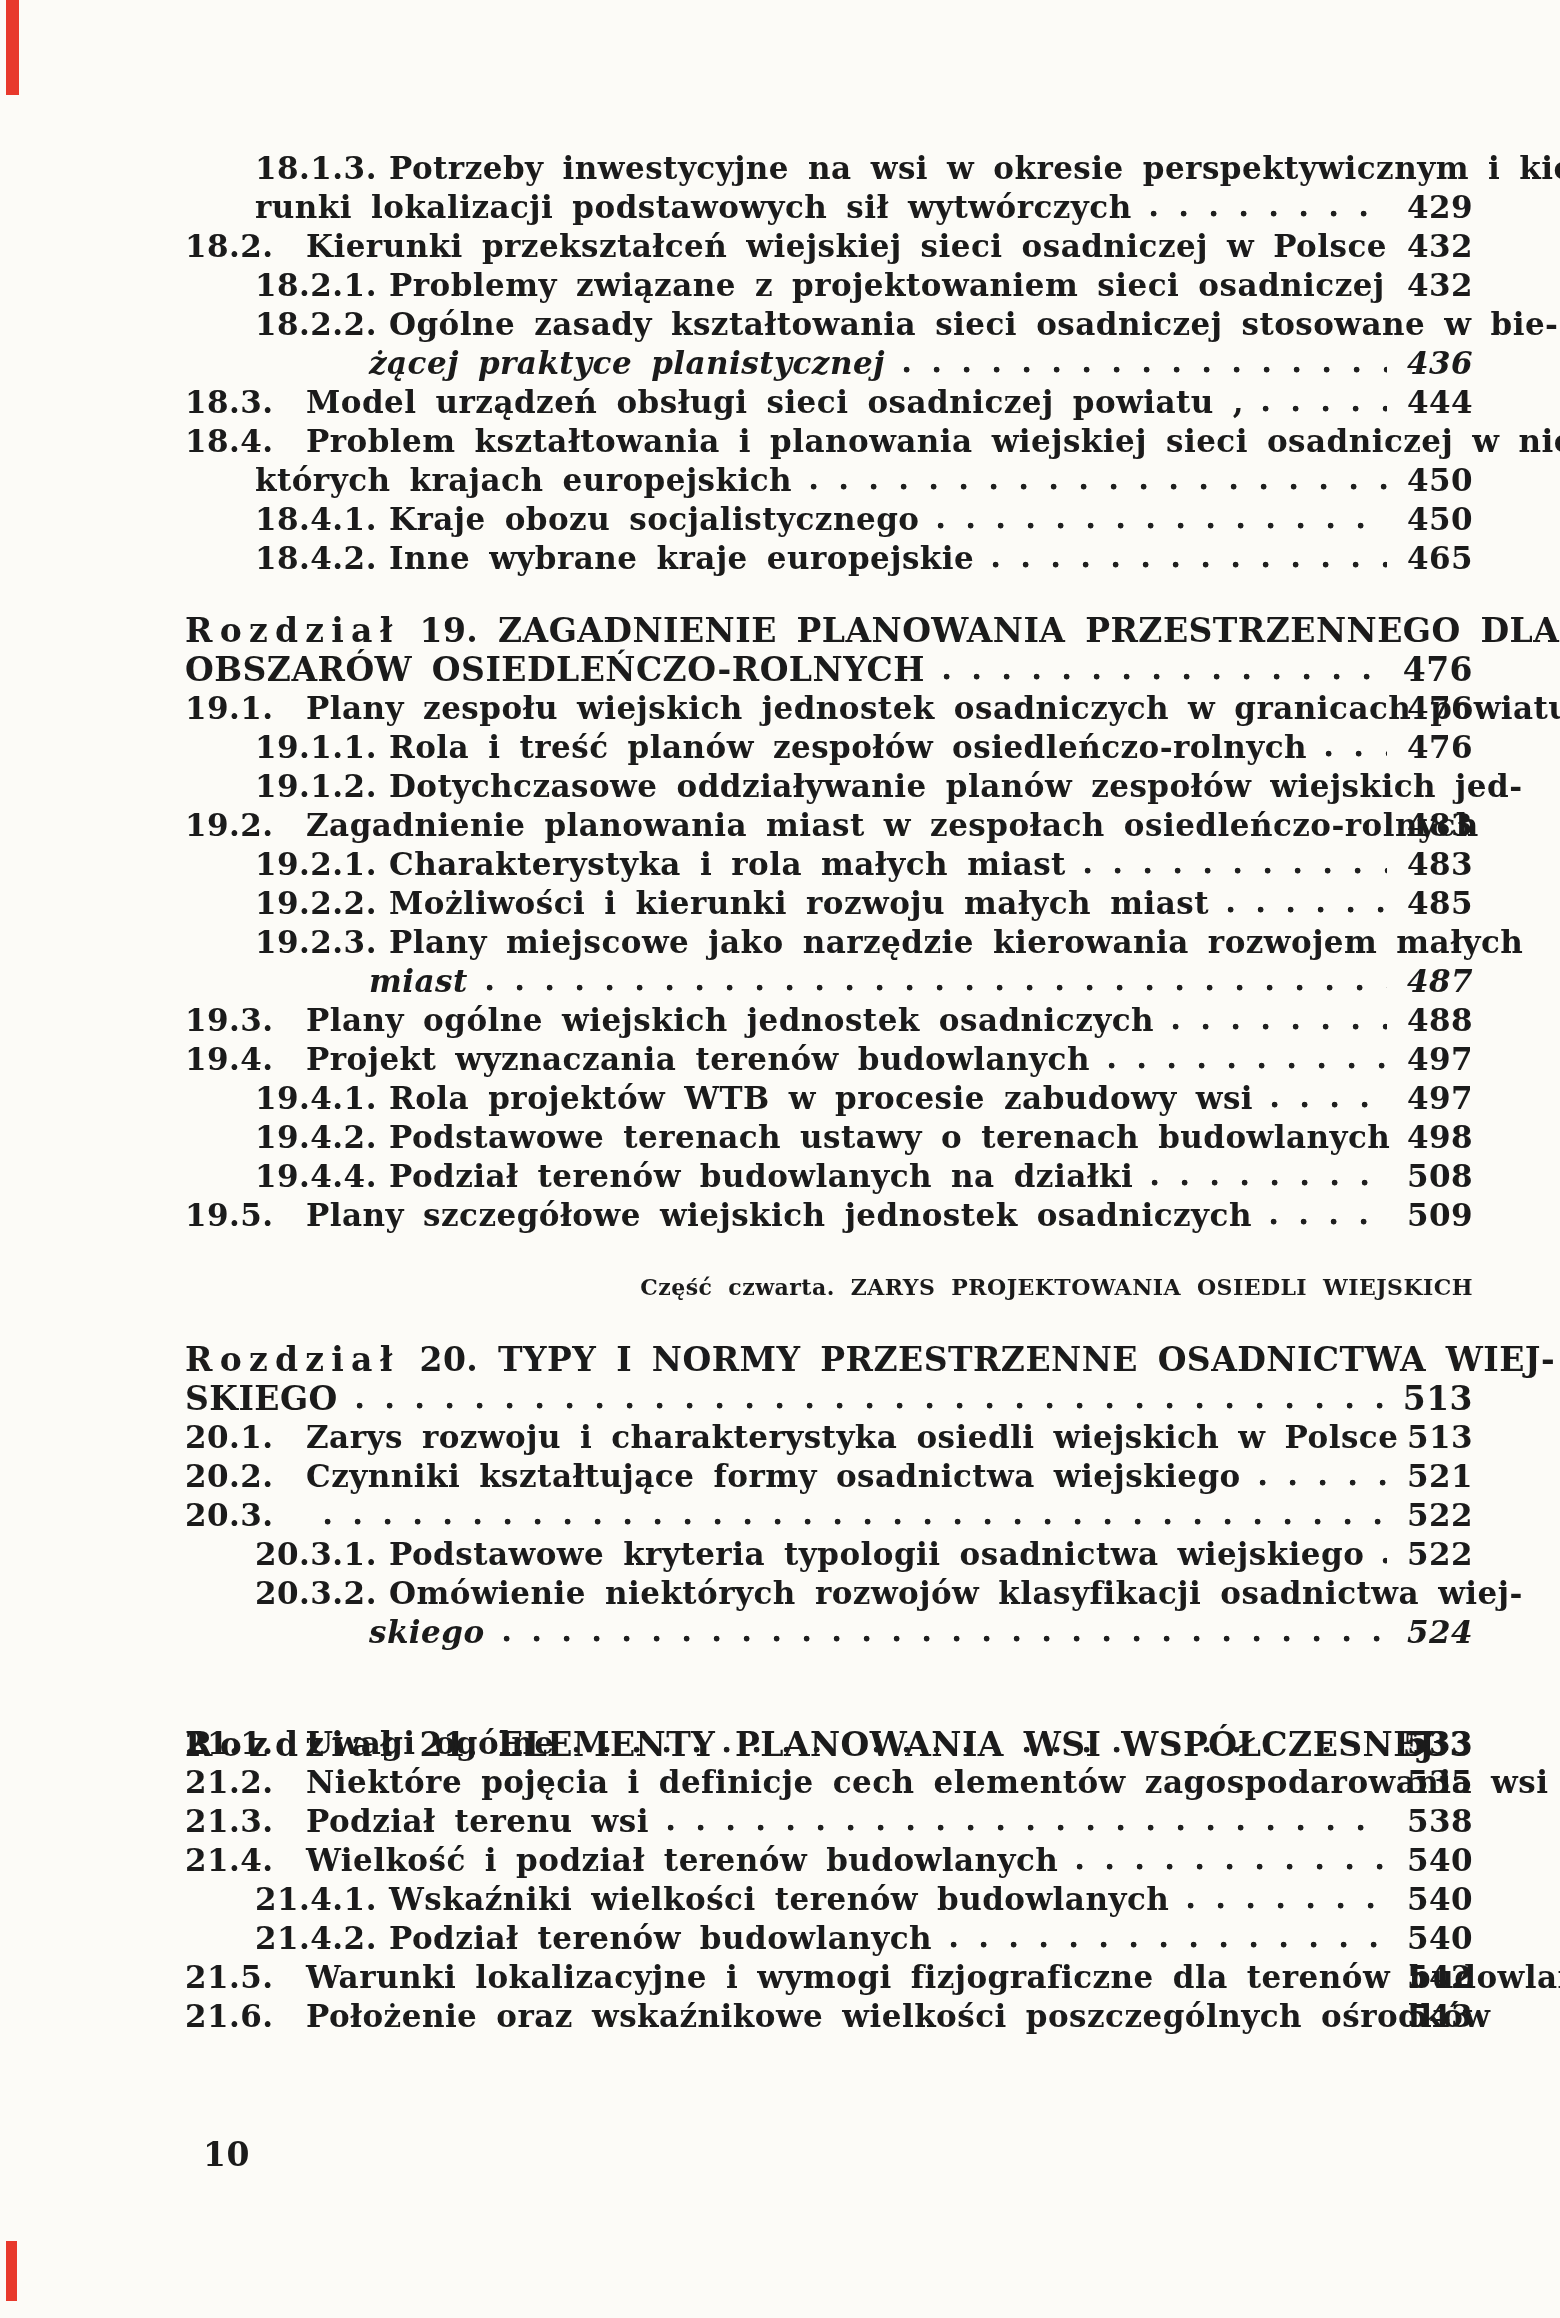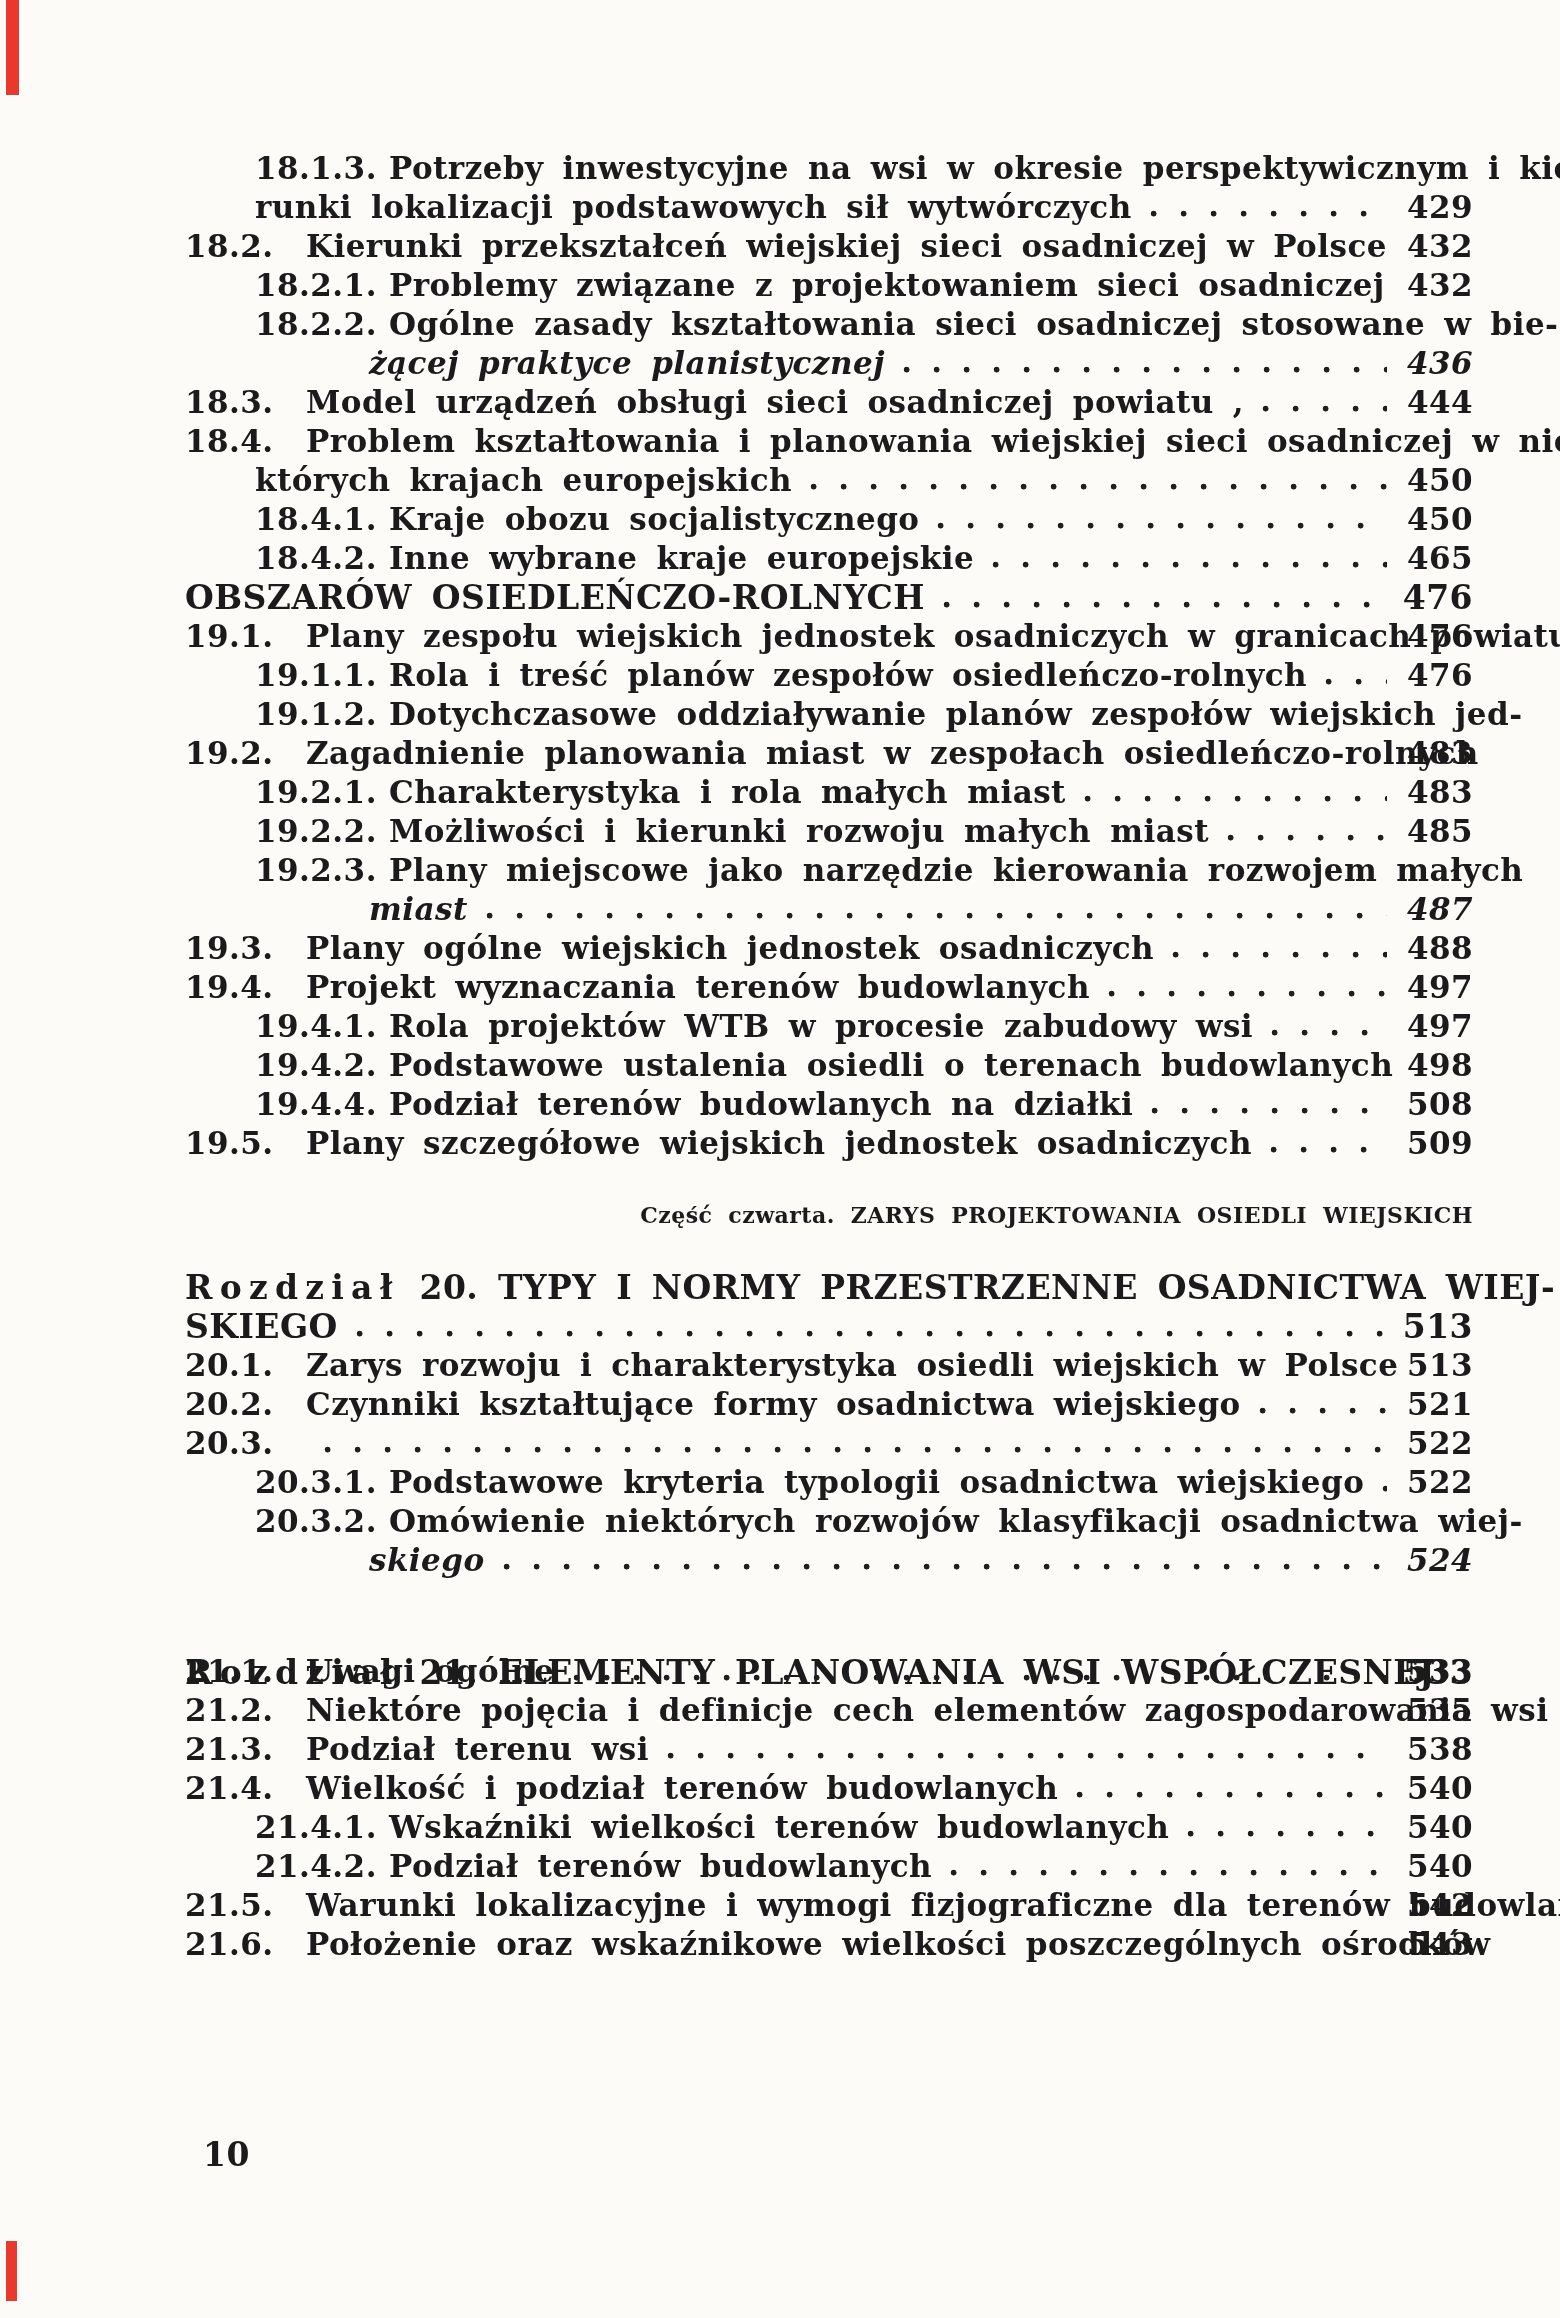--- a/index.html
+++ b/index.html
@@ -132,20 +132,23 @@
         <span class="txtwrap"><span class="txt">Kraje obozu socjalistycznego</span></span>
         <span class="leader"></span>
         <span class="pagenum">450</span>
       </div>
       <div class="row entry ind1">
         <span class="num">18.4.2.</span>
         <span class="txtwrap"><span class="txt">Inne wybrane kraje europejskie</span></span>
         <span class="leader"></span>
         <span class="pagenum">465</span>
       </div>
+      <div class="row chapter ind0 fill gap">
+        <span class="txtwrap"><span class="rozdzial">Rozdział</span> <span class="num">19.</span> <span class="txt">ZAGADNIENIE PLANOWANIA PRZESTRZENNEGO DLA</span></span>
+      </div>
       <div class="row chapter_cont ind0">
         <span class="txtwrap"><span class="txt">OBSZARÓW OSIEDLEŃCZO-ROLNYCH</span></span>
         <span class="leader"></span>
         <span class="pagenum">476</span>
       </div>
       <div class="row entry ind0 fillpage">
         <span class="num">19.1.</span>
         <span class="txtwrap"><span class="txt">Plany zespołu wiejskich jednostek osadniczych w granicach powiatu</span></span>
         <span class="pagenum">476</span>
       </div>
@@ -199,21 +202,21 @@
         <span class="pagenum">497</span>
       </div>
       <div class="row entry ind1">
         <span class="num">19.4.1.</span>
         <span class="txtwrap"><span class="txt">Rola projektów WTB w procesie zabudowy wsi</span></span>
         <span class="leader"></span>
         <span class="pagenum">497</span>
       </div>
       <div class="row entry ind1">
         <span class="num">19.4.2.</span>
-        <span class="txtwrap"><span class="txt">Podstawowe ustalenia osiedli o terenach budowlanych</span></span>
+        <span class="txtwrap"><span class="txt">Podstawowe terenach ustawy o terenach budowlanych</span></span>
         <span class="leader"></span>
         <span class="pagenum">498</span>
       </div>
       <div class="row entry ind1">
         <span class="num">19.4.4.</span>
         <span class="txtwrap"><span class="txt">Podział terenów budowlanych na działki</span></span>
         <span class="leader"></span>
         <span class="pagenum">508</span>
       </div>
       <div class="row entry ind0">

